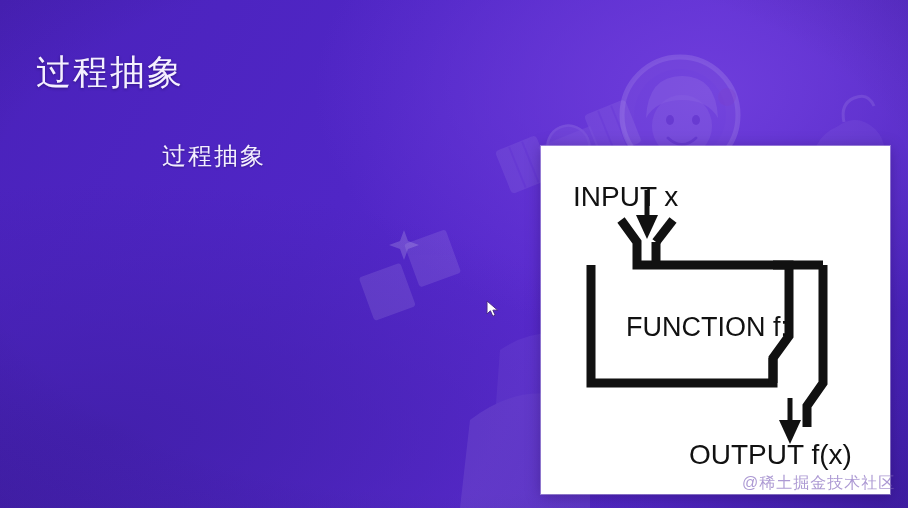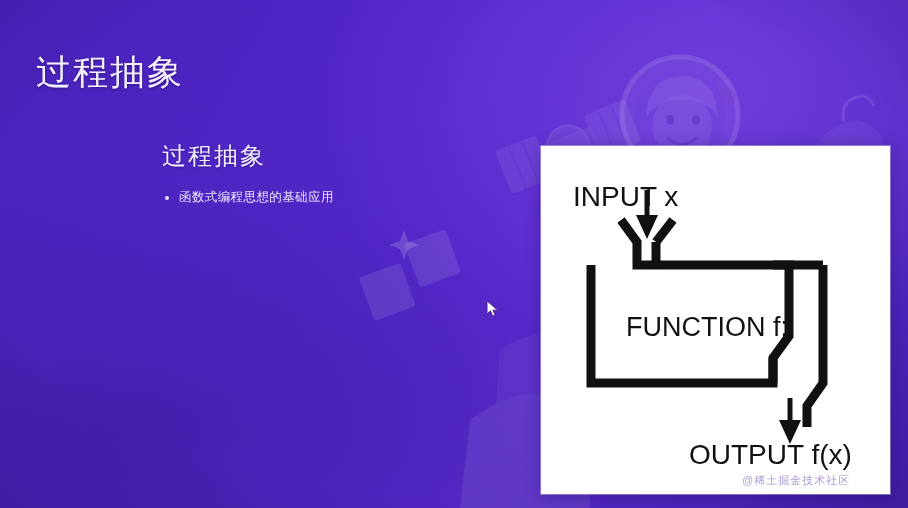--- a/index.html
+++ b/index.html
@@ -113,21 +113,21 @@
   .dlabel {
     font-family: "Liberation Sans", "DejaVu Sans", sans-serif;
     fill: #111111;
   }
 
   
   .watermark {
     position: absolute;
     left: 742px;
     top: 473px;
-    font-size: 11px;
+    font-size: 16px;
     color: rgba(112, 80, 180, 0.58);
     letter-spacing: 1px;
     white-space: nowrap;
     text-shadow: 0 0 1px rgba(255,255,255,0.25);
   }
 
   
   .cursor {
     position: absolute;
     left: 486px;
@@ -216,21 +216,20 @@
     </g>
   </svg>
 
   <div class="bg-vignette"></div>
 
   <div class="slide-title">过程抽象</div>
 
   <div class="body-block">
     <div class="body-heading">过程抽象</div>
     <ul class="bullet-list">
-      <li class="bullet-item">函数式编程思想的基础应用</li>
     </ul>
   </div>
 
   <div class="diagram-panel">
     <svg class="diagram-svg" viewBox="0 0 349 348" xmlns="http://www.w3.org/2000/svg">
       <g stroke="#111111" fill="none" stroke-width="9" stroke-linecap="butt" stroke-linejoin="miter">
 
         <path d="
           M 50 119
           L 50 237

